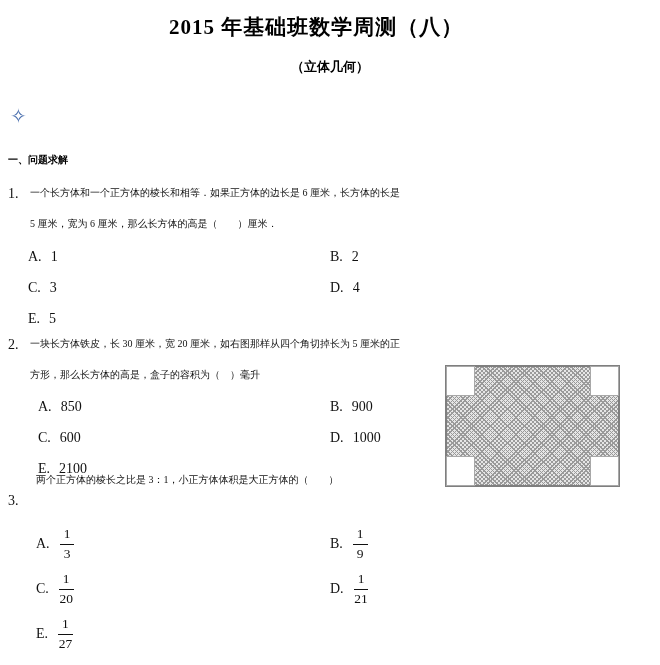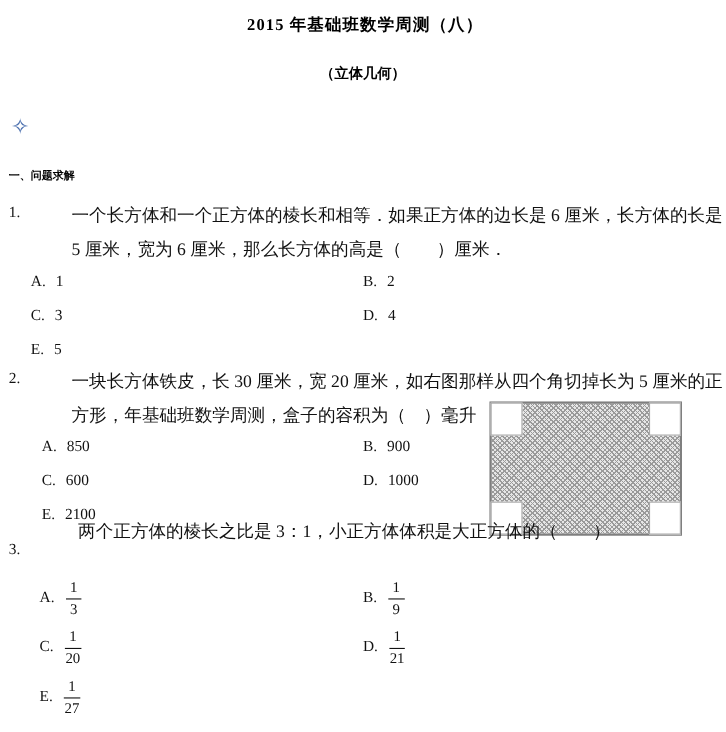--- a/index.html
+++ b/index.html
@@ -1,34 +1,34 @@
 <!DOCTYPE html>
 <html><head>
 <meta charset="utf-8">
 <style>
   html,body{margin:0;padding:0;background:#ffffff;}
   body{width:660px;height:665px;position:relative;overflow:hidden;
        font-family:"Liberation Serif","DejaVu Serif",serif;color:#111;}
   .abs{position:absolute;}
 
   .doc-title{left:0;top:13px;width:632px;text-align:center;
-             font-size:15px;font-weight:bold;letter-spacing:1px;color:#000;margin-left:16px;}
+             font-size:21px;font-weight:bold;letter-spacing:1px;color:#000;}
   .doc-subtitle{left:0;top:58px;width:660px;text-align:center;
                 font-size:13px;font-weight:bold;color:#000;}
 
   .section-heading{left:10px;top:106px;font-size:21px;color:#2b2b2b;
                    font-family:"Liberation Sans","DejaVu Sans",sans-serif;
                    display:flex;align-items:center;gap:7px;}
   .star{color:#4a6fae;font-size:20px;line-height:1;}
 
   .part-heading{left:8px;top:153px;font-size:10px;font-weight:bold;color:#000;
                 font-family:"Liberation Sans","DejaVu Sans",sans-serif;}
 
   .qnum{font-size:14px;color:#111;}
-  .qline{font-size:16px;color:#111;white-space:nowrap;margin-left:35px;}
+  .qline{font-size:10px;color:#111;white-space:nowrap;}
 
   .opt{font-size:14px;color:#111;display:flex;align-items:center;}
   .opt-label{display:inline-block;}
   .opt-value{margin-left:9px;}
 
   .frac-opt{height:40px;}
   .frac{display:inline-flex;flex-direction:column;align-items:center;
         margin-left:10px;font-size:13.5px;line-height:1.2;}
   .frac .num{padding:0 4px 1px;border-bottom:1.4px solid #111;}
   .frac .den{padding-top:1px;}
@@ -77,21 +77,21 @@
   <span class="opt-label">D.</span>
   <span class="opt-value">4</span>
 </div>
 <div class="abs opt" style="left:28px;top:311px">
   <span class="opt-label">E.</span>
   <span class="opt-value">5</span>
 </div>
 
 <div class="abs qnum" style="left:8px;top:337px">2.</div>
 <div class="abs qline" style="left:30px;top:337px">一块长方体铁皮，长 30 厘米，宽 20 厘米，如右图那样从四个角切掉长为 5 厘米的正</div>
-<div class="abs qline" style="left:30px;top:368px">方形，年基础班数学周测，盒子的容积为（　）毫升</div>
+<div class="abs qline" style="left:30px;top:368px">方形，那么长方体的高是，盒子的容积为（　）毫升</div>
 
 <div class="abs figure">
   <div class="corner tl"></div>
   <div class="corner tr"></div>
   <div class="corner bl"></div>
   <div class="corner br"></div>
 </div>
 
 <div class="abs opt" style="left:38px;top:399px">
   <span class="opt-label">A.</span>

